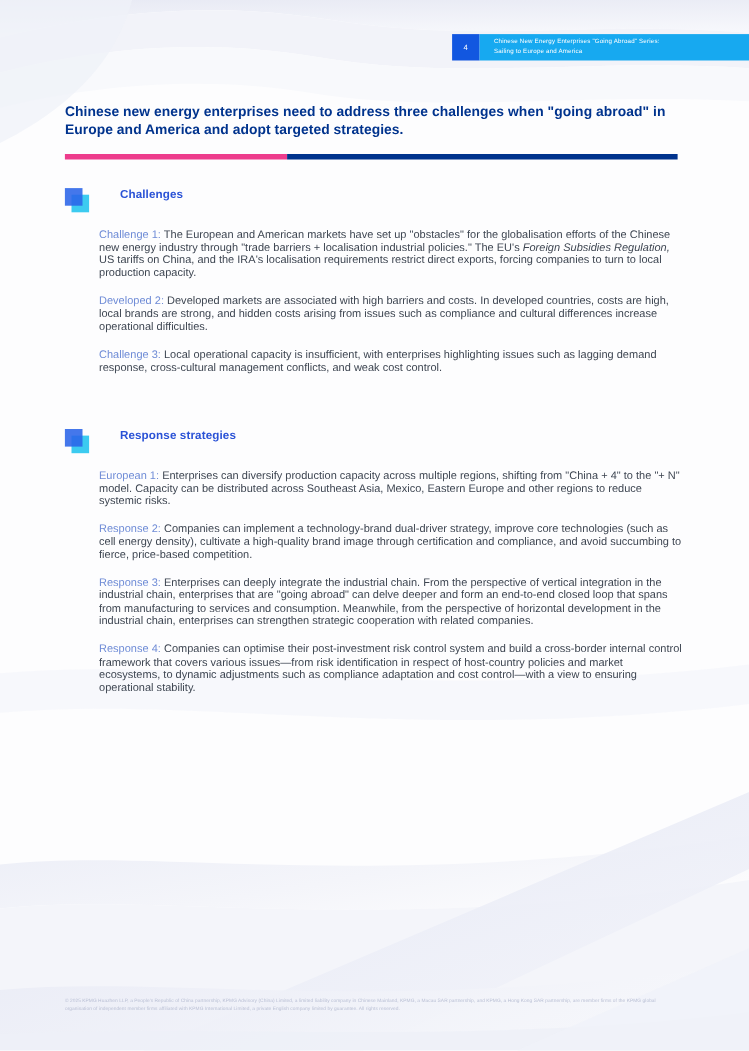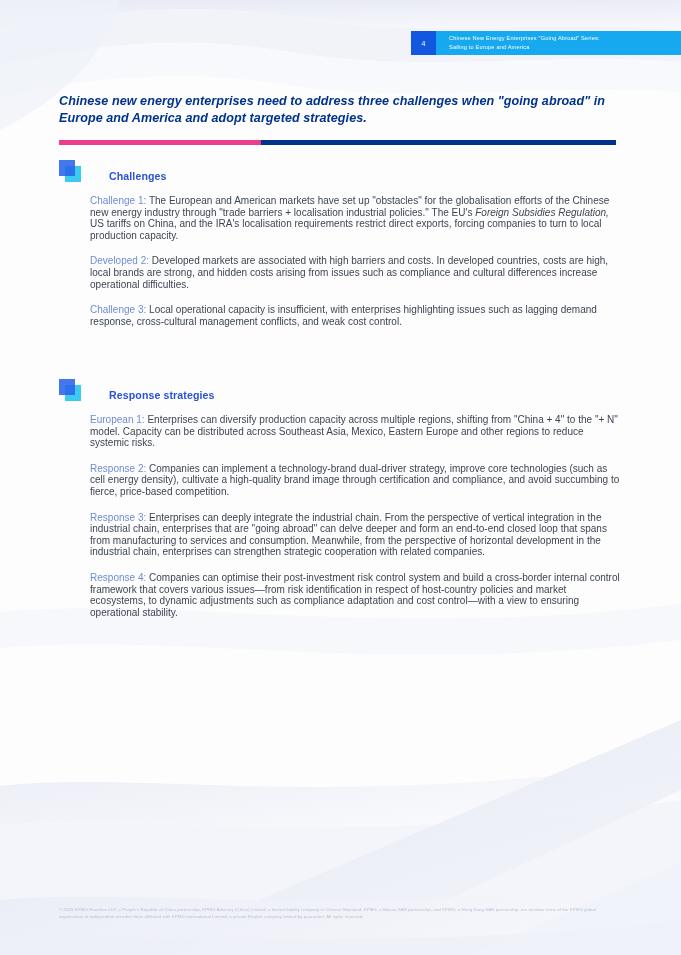--- a/index.html
+++ b/index.html
@@ -73,21 +73,20 @@
     left: 59px;
     width: 558px;
   }
   .doc-title {
     font-size: 12.6px;
     line-height: 17.4px;
     font-weight: bold;
     color: #00338D;
     letter-spacing: .05px;
     margin: 0;
-    font-style: italic;
   }
   .title-rule {
     margin-top: 12px;
     height: 5px;
     width: 557px;
     display: flex;
   }
   .title-rule-pink {
     width: 36.2%;
     background: #ED3C8C;
@@ -101,22 +100,23 @@
   .section {
     position: absolute;
     left: 59px;
     width: 560px;
   }
   #section-challenges { top: 158px; }
   #section-responses  { top: 377px; }
 
   .section-head {
     display: flex;
-    align-items: flex-end;
+    align-items: flex-start;
     height: 24px;
+    margin-top: 13px;
   }
   .section-icon {
     position: relative;
     width: 24px;
     height: 22px;
     flex: 0 0 auto;
   }
   .section-icon .sq-back {
     position: absolute;
     left: 6px;

